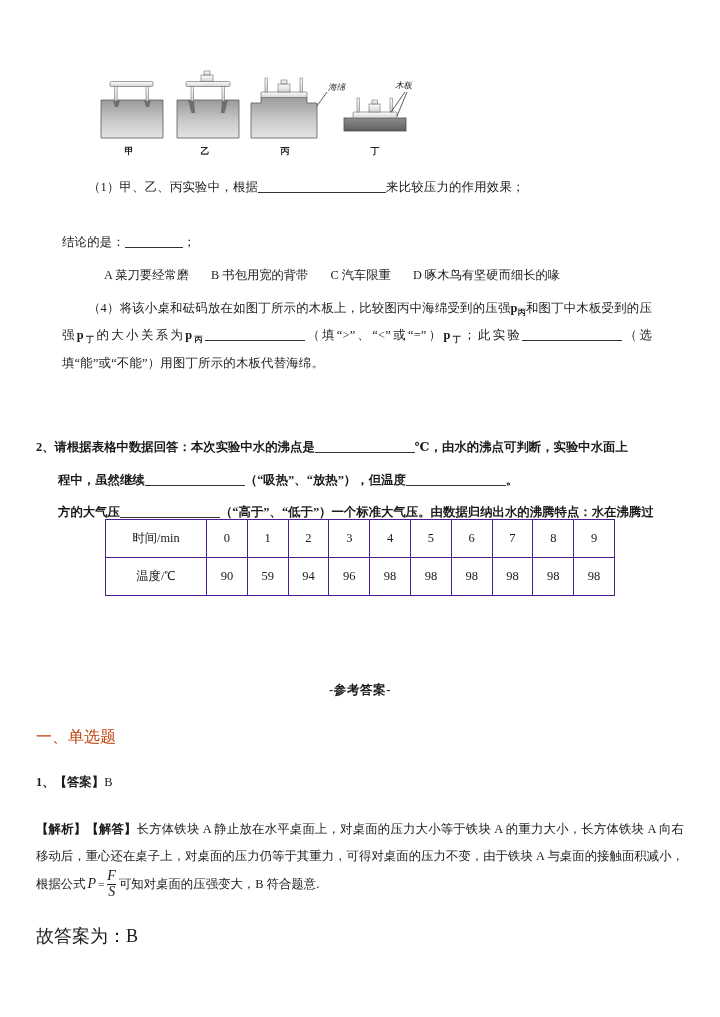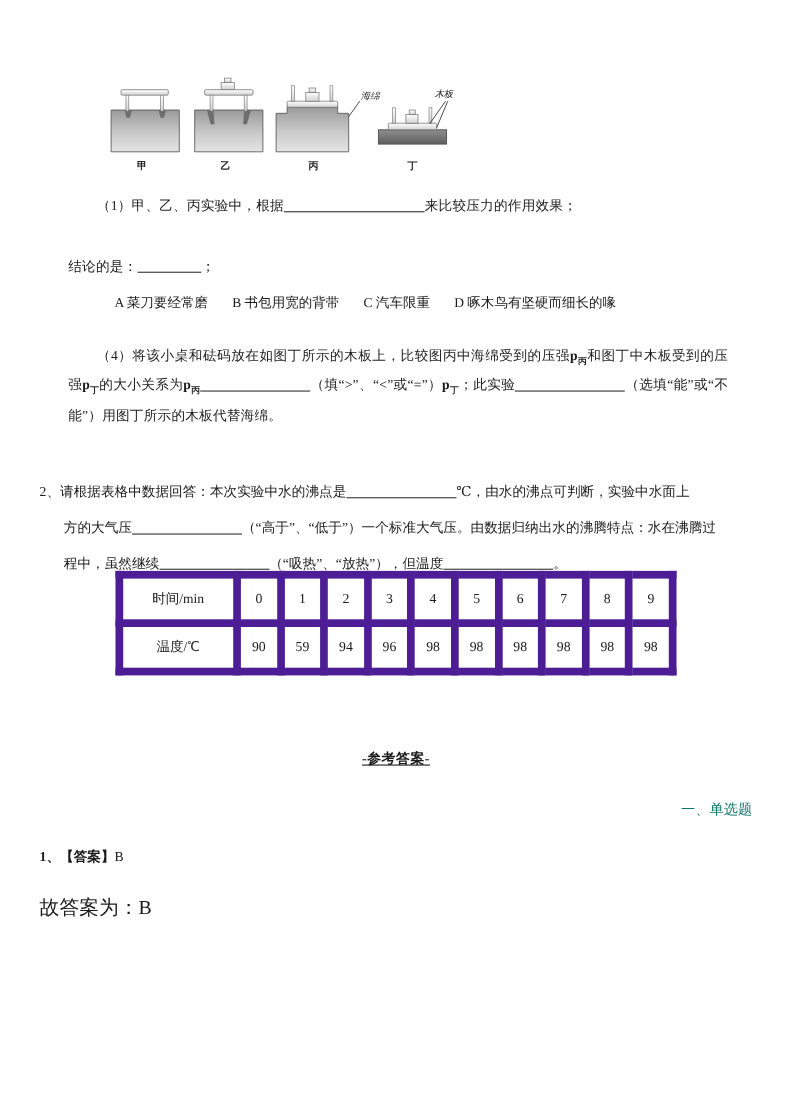--- a/index.html
+++ b/index.html
@@ -34,29 +34,29 @@
 
   
   .body-text {
     position: absolute;
     left: 62px;
     top: 176px;
     width: 600px;
   }
 
   p.q {
-    margin: 0 0 11px 0;
+    margin: 0 10px 11px 0;
     font-size: 12.4px;
     line-height: 22px;
     text-align: justify;
     letter-spacing: 0.2px;
   }
   p.q.indent { text-indent: 26px; }
   p.opts {
-    margin: 0 0 26px 0;
+    margin: 0 0 11px 0;
     font-size: 12.3px;
     line-height: 22px;
     padding-left: 42px;
   }
   .opt-gap { display: inline-block; width: 22px; }
 
   .blank-s { display: inline-block; border-bottom: 1px solid #333; width: 58px; vertical-align: -2px; }
   .blank-m { display: inline-block; border-bottom: 1px solid #333; width: 100px; vertical-align: -2px; }
   .blank-l { display: inline-block; border-bottom: 1px solid #333; width: 128px; vertical-align: -2px; }
   .blank-xl { display: inline-block; border-bottom: 1px solid #333; width: 330px; vertical-align: -2px; }
@@ -69,37 +69,38 @@
     position: absolute;
     left: 36px;
     top: 436px;
     width: 648px;
   }
   .q2-block p {
     margin: 0 0 10px 0;
     font-size: 12.4px;
     line-height: 22.5px;
     text-align: justify;
+    font-weight: bold;
   }
   .q2-block p.cont { padding-left: 22px; }
 
   
   .data-table-wrap {
     position: absolute;
     left: 105px;
     top: 519px;
     width: 510px;
   }
   table.data {
     border-collapse: collapse;
     width: 510px;
     table-layout: fixed;
   }
   table.data td {
-    border: 7px solid #4c1d95;
+    border: 1px solid #4c1d95;
     height: 35px;
     text-align: center;
     font-size: 12.5px;
     vertical-align: middle;
     font-family: "Liberation Serif", serif;
   }
   table.data td.hdr {
     width: 98px;
     text-align: center;
     font-size: 12.3px;
@@ -111,27 +112,25 @@
     left: 36px;
     top: 682px;
     width: 648px;
   }
   .ans-title {
     text-align: center;
     font-weight: bold;
     font-size: 12.6px;
     margin: 0 0 28px 0;
     letter-spacing: 0.5px;
-    text-decoration: underline;
   }
   .ans-sec {
-    font-size: 13px;
+    font-size: 16px;
     margin: 0 0 26px 0;
-    color: #0f766e;
-    text-align: right;
+    color: #c2410c;
   }
   .ans-item {
     font-size: 12.4px;
     margin: 18px 0 25px 0;
     font-weight: bold;
   }
   .ans-item .ansval { font-weight: normal; }
   .ans-para {
     font-size: 12.4px;
     line-height: 27px;
@@ -257,24 +256,24 @@
     <p class="q indent">
       <span>（4）将该小桌和砝码放在如图丁所示的木板上，比较图丙中海绵受到的压强</span><span class="psym"><span>p</span><sub>丙</sub></span><span>和图丁中木板受到</span><span>的压强</span><span class="psym"><span>p</span><sub>丁</sub></span><span>的大小关系为</span><span class="psym"><span>p</span><sub>丙</sub></span><span class="blank-m"></span><span>（填“&gt;”、“&lt;”或“=”）</span><span class="psym"><span>p</span><sub>丁</sub></span><span>；此实验</span><span class="blank-m"></span><span>（选填“能”或</span><span>“不能”）用图丁所示的木板代替海绵。</span>
     </p>
   </div>
 
   <div class="q2-block">
     <p>
       <span>2、请根据表格中数据回答：本次实验中水的沸点是</span><span class="blank-m"></span><span>℃，由水的沸点可判断，实验中水面上</span>
     </p>
     <p class="cont">
+      <span>程中，虽然继续</span><span class="blank-m"></span><span>（“吸热”、“放热”），但温度</span><span class="blank-m"></span><span>。</span>
+    </p>
+    <p class="cont">
       <span>方的大气压</span><span class="blank-m"></span><span>（“高于”、“低于”）一个标准大气压。由数据归纳出水的沸腾特点：水在沸腾过</span>
-    </p>
-    <p class="cont">
-      <span>程中，虽然继续</span><span class="blank-m"></span><span>（“吸热”、“放热”），但温度</span><span class="blank-m"></span><span>。</span>
     </p>
   </div>
 
   <div class="data-table-wrap">
     <table class="data">
       <tbody>
         <tr>
           <td class="hdr">时间/min</td>
           <td>0</td>
           <td>1</td>
@@ -303,16 +302,19 @@
       </tbody>
     </table>
   </div>
 
   <div class="answers">
     <p class="ans-title">-参考答案-</p>
     <p class="ans-sec">一、单选题</p>
     <p class="ans-item">
       <span>1、【答案】</span><span class="ansval">B</span>
     </p>
+    <p class="ans-para">
+      <b>【解析】【解答】</b><span>长方体铁块 A 静止放在水平桌面上，对桌面的压力大小等于铁块 A 的重力大小，长方体铁块 A 向右移动后，重心还在桌子上，对桌面的压力仍等于其重力，可得对桌面的压力不变，由于铁块 A 与桌面的接触面积减小，根据公式</span><span class="frac-eq"><span>P</span><span class="eqsign">=</span><span class="frac"><span class="num">F</span><span class="den">S</span></span></span><span>可知对桌面的压强变大，B 符合题意.</span>
+    </p>
     <p class="ans-last">故答案为：B</p>
   </div>
 
 </div>
 
 </body></html>

